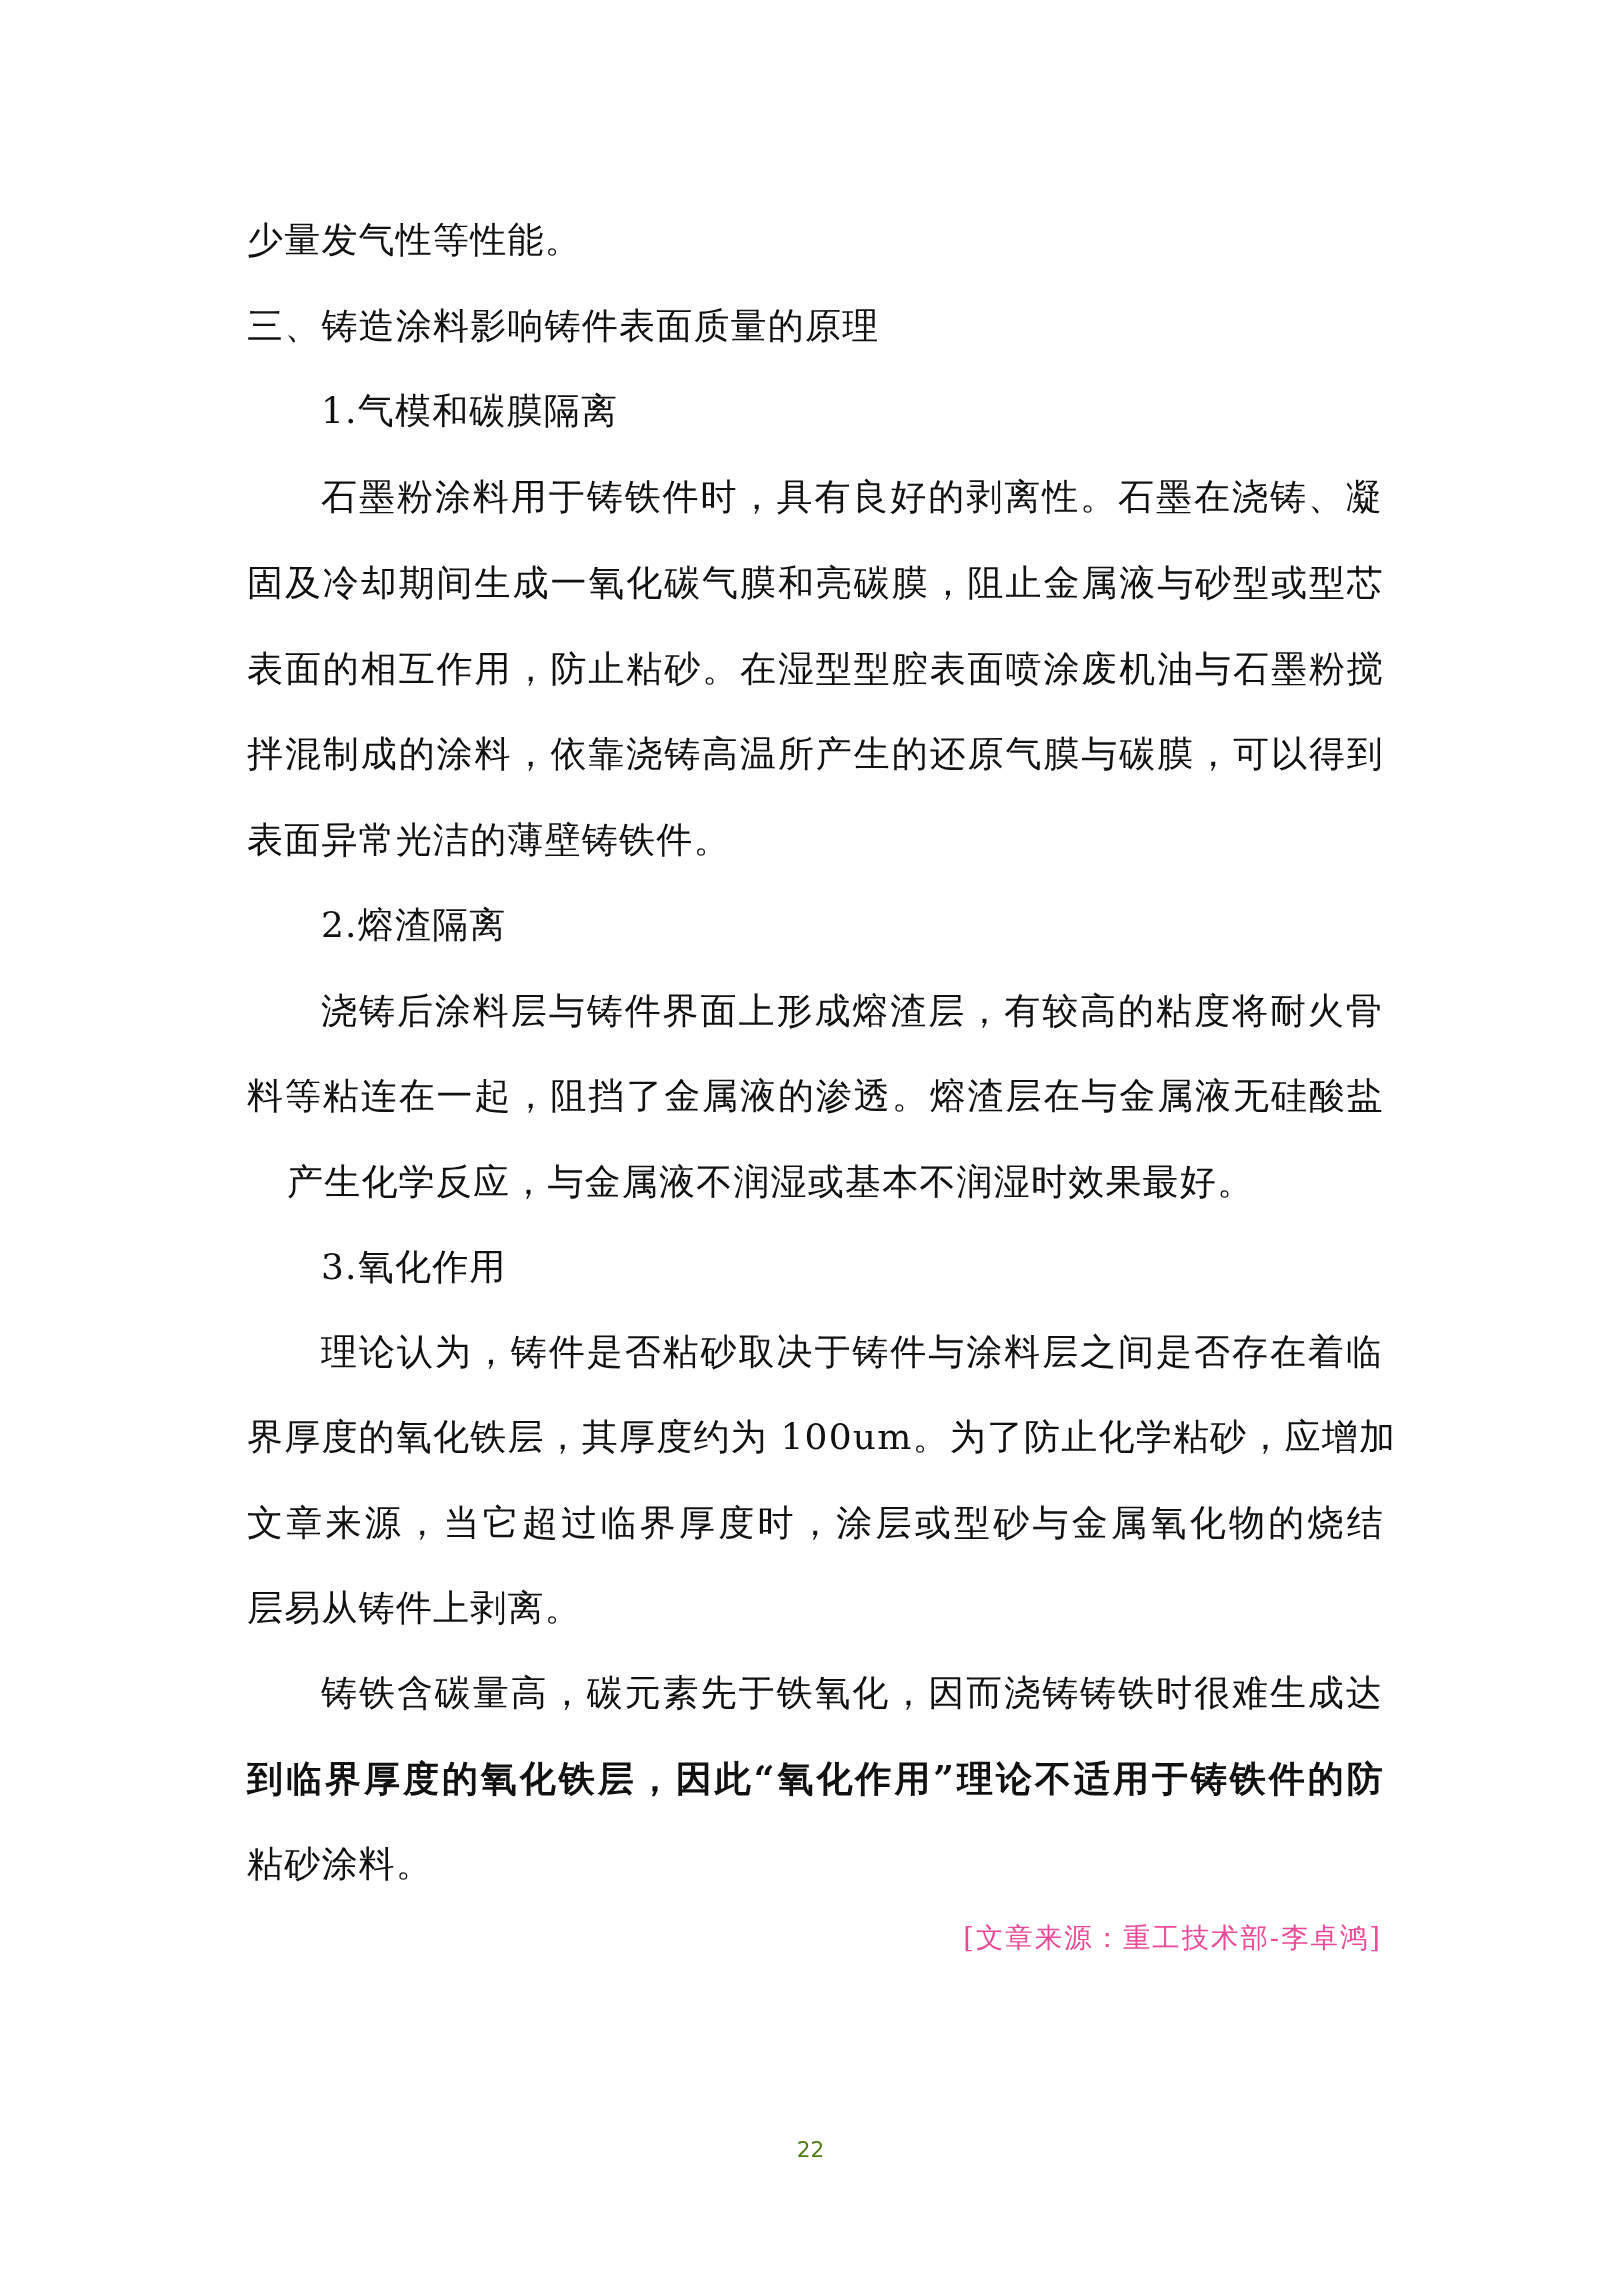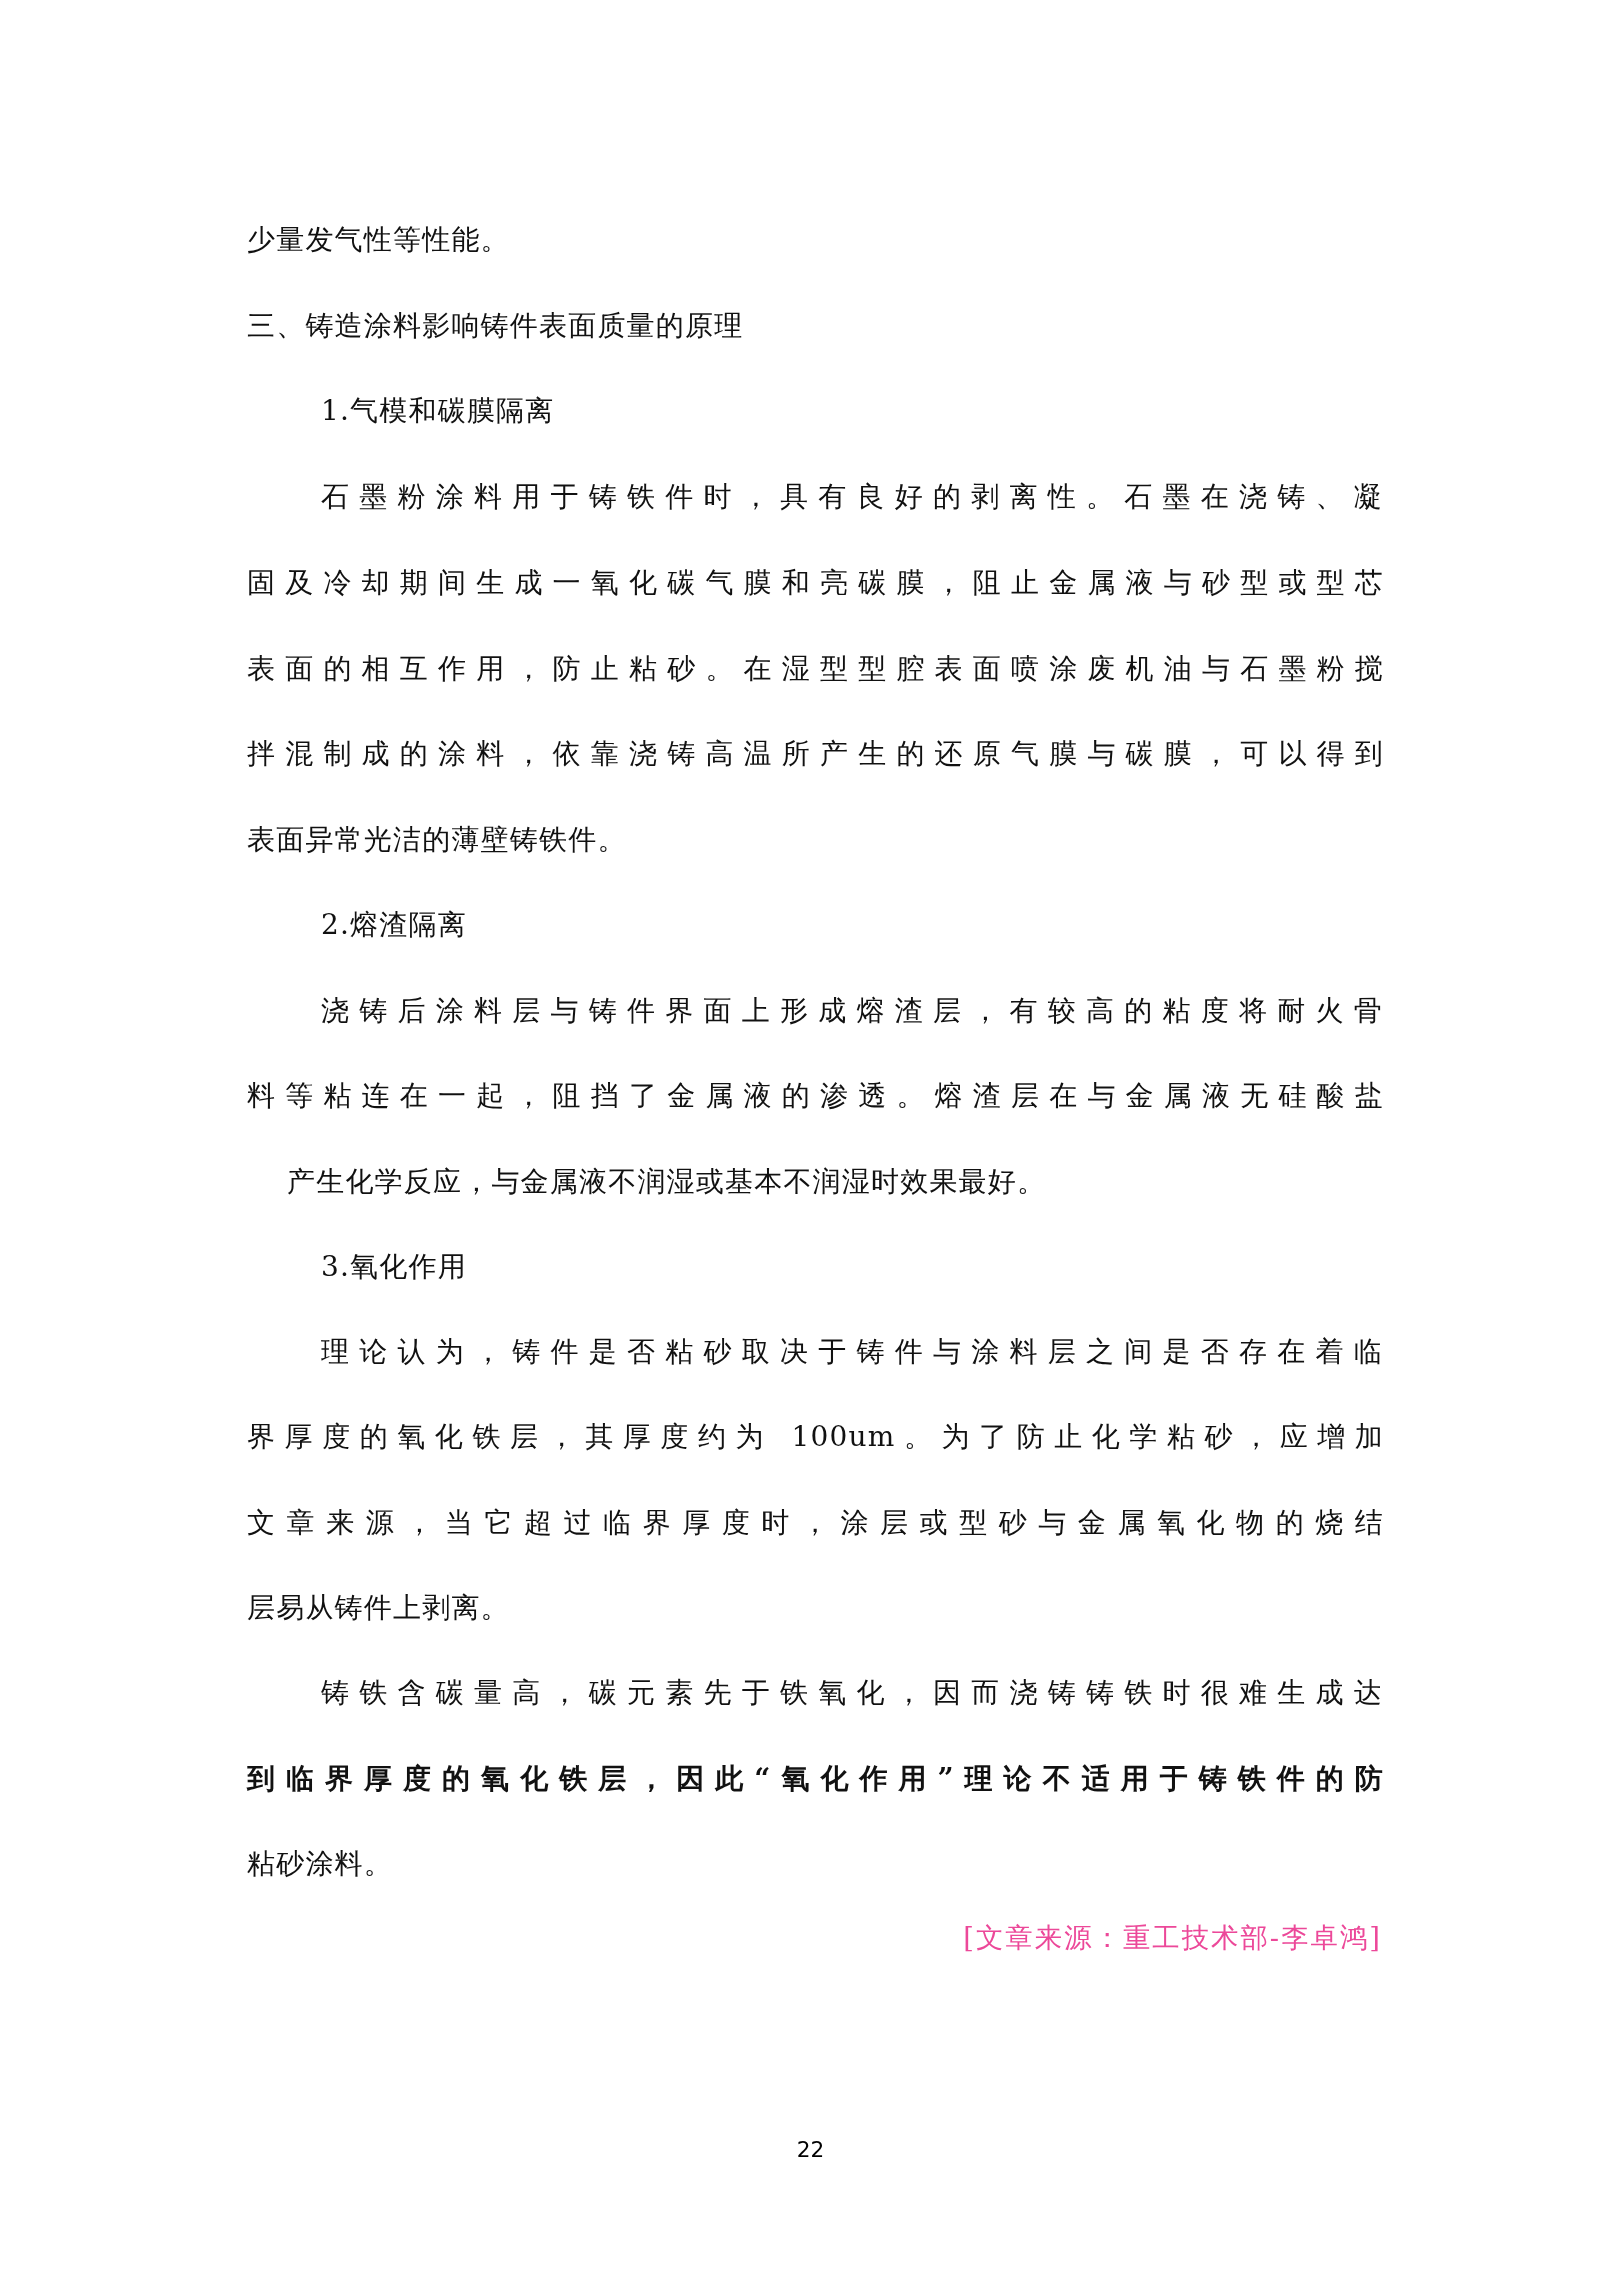--- a/index.html
+++ b/index.html
@@ -4,21 +4,21 @@
   <style>
     html, body { margin: 0; padding: 0; background: #ffffff; }
     body { width: 1621px; height: 2293px; position: relative; overflow: hidden; }
     .page { position: absolute; left: 0; top: 0; width: 1621px; height: 2293px; background: #ffffff; }
     .line {
       position: absolute;
       left: 247px;
       width: 1137px;
       height: 59px;
       font-family: "DejaVu Serif", "Liberation Serif", serif;
-      font-size: 28px;
+      font-size: 36px;
       line-height: 59px;
       color: #111111;
       white-space: nowrap;
       letter-spacing: 1.2px;
     }
     .line.indent { left: 321px; width: 1062px; }
     .line.justify { text-align: justify; text-align-last: justify; }
     .source {
       position: absolute;
       right: 239px;
@@ -31,21 +31,21 @@
       white-space: nowrap;
     }
     .page-number {
       position: absolute;
       left: 0; width: 1621px;
       top: 2135px;
       text-align: center;
       font-family: "DejaVu Sans", "Liberation Sans", sans-serif;
       font-size: 21.6px;
       line-height: 29px;
-      color: #000000;
+      color: #4d7c0f;
     }
   </style>
 </head>
 <body>
 
 <div class="page">
   <div class="line" style="top:210px;">少量发气性等性能。</div>
   <div class="line" style="top:296px;">三、铸造涂料影响铸件表面质量的原理</div>
   <div class="line indent" style="top:381px;">1.气模和碳膜隔离</div>
 

